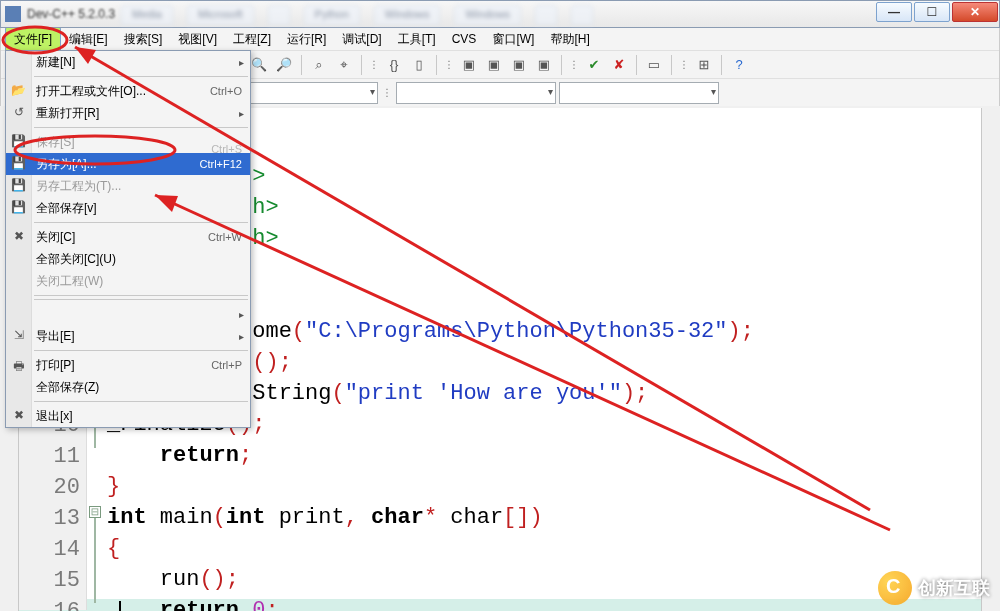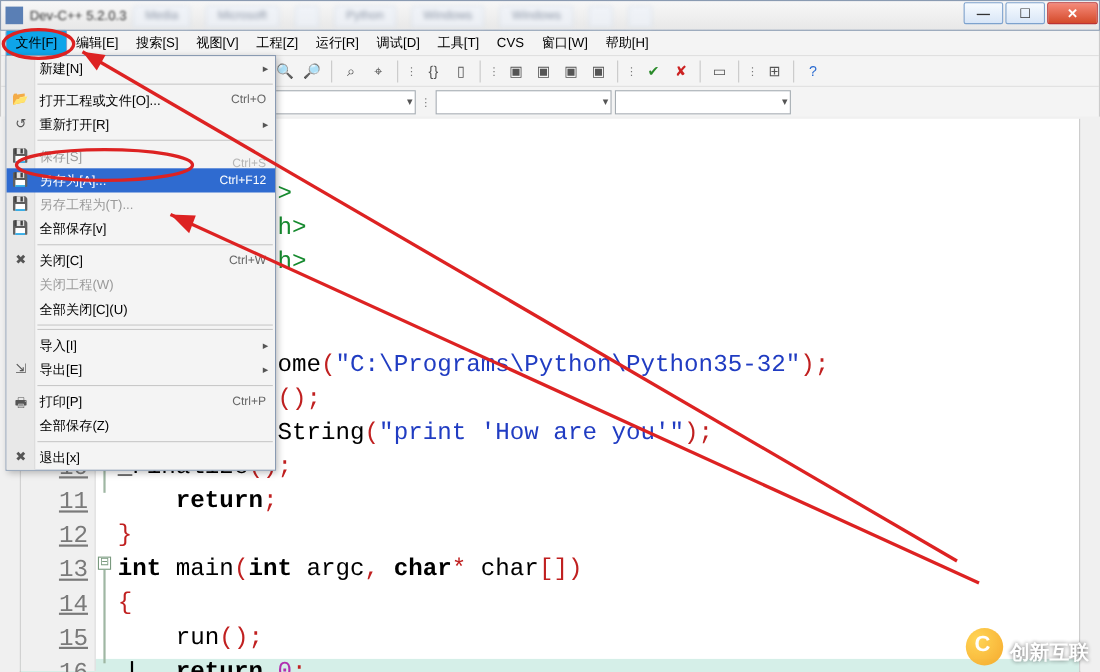--- a/index.html
+++ b/index.html
@@ -15,21 +15,21 @@
 .win-btn.min::before { content:"—"; font-weight:bold;}
 .win-btn.max::before { content:"☐"; }
 .win-btn.close::before { content:"✕"; font-weight:bold;}
 
 .bg-tabs { position:absolute; left:120px; top:4px; right:180px; height:20px; display:flex; gap:14px; opacity:.6; filter:blur(2px); }
 .bg-tab { flex:0 0 auto; padding:2px 10px; background:#eef3fb; border:1px solid #cbd7e8; border-radius:3px 3px 0 0; color:#4a5a75; font-size:11px; }
 
 
 .menubar { height: 22px; background: #f4f4f4; border-left: 1px solid #ccc; border-right: 1px solid #ccc; display: flex; align-items: center; padding-left: 4px; }
 .menubar .mi { padding: 3px 8px; cursor: default; }
-.menubar .mi:first-child { background: #0ea5e9; border: 1px solid #7da2ce; border-radius: 2px; }
+.menubar .mi:first-child { background: #bef264; border: 1px solid #7da2ce; border-radius: 2px; }
 
 
 .toolbars { background:#f4f4f4; border-left:1px solid #ccc; border-right:1px solid #ccc; }
 .tb-row { height: 28px; display:flex; align-items:center; padding-left:4px; gap:3px; border-top:1px solid #e0e0e0;}
 .tb-btn { width:22px; height:22px; border:1px solid transparent; display:flex; align-items:center; justify-content:center; color:#555; font-size:13px; }
 .tb-sep { width:1px; height:20px; background:#c8c8c8; margin:0 3px;}
 .tb-combo { height:22px; border:1px solid #a5acb2; background:#fff; display:flex; align-items:center; padding:0 2px; position:relative;}
 .tb-combo .caret{ position:absolute; right:2px; top:3px; font-size:10px; color:#555;}
 .tb-toggle { width:12px; height:22px; display:flex; align-items:center; justify-content:center; color:#777; font-size:10px;}
 
@@ -45,38 +45,38 @@
 .dm-item.highlight{ background:#2f6bd0; color:#fff;}
 .dm-item.highlight .shc{color:#fff;}
 .dm-sep{ height:1px; background:#c8c8c8; margin:3px 2px 3px 28px;}
 .dm-icon{ position:absolute; left:5px; width:16px; height:16px; text-align:center; color:#555; font-size:12px;}
 .dm-item.disabled .dm-icon{color:#bbb;}
 .dm-item.highlight .dm-icon{color:#fff;}
 
 
 .editor { position:absolute; left:18px; right:18px; top:108px; bottom:0; background:#fff; border:1px solid #c8c8c8; border-top:none; z-index:10; }
 .gutter { position:absolute; left:0; top:0; bottom:0; width:68px; background:#f0f0f0; border-right:1px solid #ddd; font-family:Consolas, "Courier New", monospace; font-size:22px; color:#7a7a7a; text-align:right; padding-right:6px; padding-top:302px;}
-.gutter .ln{ height:31px; line-height:31px;text-decoration:underline;}
+.gutter .ln{ height:31px; line-height:31px;}
 .fold-strip{position:absolute; left:68px; top:0; bottom:0; width:16px;}
 .fold-line{position:absolute; left:7px; width:2px; background:#9fb7a3;}
 .fold-box{position:absolute; left:2px; width:12px; height:12px; border:1px solid #7a9a7f; background:#fff; font-size:10px; line-height:10px; text-align:center; color:#7a9a7f;}
 .code { position:absolute; left:88px; right:0; top:0; bottom:0; font-family:Consolas, "Courier New", monospace; font-size:22px; line-height:31px; white-space:pre; color:#000; padding-top:22px;}
 .kw{color:#000; font-weight:bold;}
 .str{color:#203cc2;}
 .inc{color:#168a2f;}
 .pn{color:#c02020;}
 .num{color:#b030b0;}
 .cur-line{ position:absolute; left:0; right:0; height:31px; background:#d5efe8;}
 .caret-cursor{position:absolute; width:2px; height:26px; background:#000;}
 
 
 .anno { position:absolute; left:0; top:0; pointer-events:none; z-index:70;}
 
 
-.wm{ position:absolute; right:10px; bottom:6px; display:flex; align-items:flex-end; gap:6px; z-index:80; opacity:.95;}
+.wm{ position:absolute; right:10px; bottom:6px; display:flex; align-items:center; gap:6px; z-index:80; opacity:.95;}
 .wm .logo{ width:34px; height:34px; background:radial-gradient(circle at 30% 30%, #ffd34d, #f6a623); border-radius:50%; position:relative;}
 .wm .logo::after{content:"C"; position:absolute; left:8px; top:4px; font-size:20px; font-weight:bold; color:#fff;}
 .wm .txt{ color:#fff; font-size:18px; font-weight:bold; text-shadow:0 0 4px rgba(0,0,0,.6);}
 </style>
 </head>
 <body>
 
 <div class="titlebar">
   <div class="bg-tabs">
     <div class="bg-tab">Media</div>
@@ -158,21 +158,21 @@
         <span class="caret">▾</span>
       </div>
   </div>
 </div>
 
 <div class="editor">
   <div class="cur-line" style="top:491px"></div>
   <div class="gutter">
     <div class="ln">10</div>
     <div class="ln">11</div>
-    <div class="ln">12</div>
+    <div class="ln">20</div>
     <div class="ln">13</div>
     <div class="ln">14</div>
     <div class="ln">15</div>
     <div class="ln">16</div>
   </div>
   <div class="fold-strip">
     <div class="fold-line" style="top:140px; height:200px;"></div>
     <div class="fold-line" style="top:400px; height:95px;"></div>
     <div class="fold-box" style="top:398px;">⊟</div>
   </div>
@@ -181,21 +181,21 @@
 <span class="inc">de </span><span class="inc">&lt;stdlib.h&gt;</span>
 <span class="inc">de </span><span class="inc">&lt;Python.h&gt;</span>
 <span>n</span><span class="pn">()</span>
 
 <span>_SetPythonHome</span><span class="pn">(</span><span class="str">"C:\Programs\Python\Python35-32"</span><span class="pn">)</span><span class="pn">;</span>
 <span>_Initialize</span><span class="pn">()</span><span class="pn">;</span>
 <span>_Run_SimpleString</span><span class="pn">(</span><span class="str">"print 'How are you'"</span><span class="pn">)</span><span class="pn">;</span>
 <span>_Finalize</span><span class="pn">()</span><span class="pn">;</span>
 <span>    </span><span class="kw">return</span><span class="pn">;</span>
 <span class="pn">}</span>
-<span class="kw">int</span><span> main</span><span class="pn">(</span><span class="kw">int</span><span> argc</span><span class="pn">,</span><span> </span><span class="kw">char</span><span class="pn">*</span><span> char</span><span class="pn">[])</span>
+<span class="kw">int</span><span> main</span><span class="pn">(</span><span class="kw">int</span><span> print</span><span class="pn">,</span><span> </span><span class="kw">char</span><span class="pn">*</span><span> char</span><span class="pn">[])</span>
 <span class="pn">{</span>
 <span>    run</span><span class="pn">()</span><span class="pn">;</span>
 <span>    </span><span class="kw">return</span><span> </span><span class="num">0</span><span class="pn">;</span>
 </div>
   <div class="caret-cursor" style="left:100px; top:493px;"></div>
 </div>
 
 <div class="dropdown" id="dd">
   <div class="icon-col"></div>
 <div class="dm-item">
@@ -232,33 +232,32 @@
     <div class="dm-item">
       <span class="dm-icon">💾</span>
       <span class="lbl">全部保存[v]</span>
     </div>
     <div class="dm-sep"></div>
     <div class="dm-item">
       <span class="dm-icon">✖</span>
       <span class="lbl">关闭[C]</span>
       <span class="shc">Ctrl+W</span>
     </div>
+    <div class="dm-item">
+      <span class="dm-icon"></span>
+      <span class="lbl">全部关闭[C](U)</span>
+    </div>
     <div class="dm-item disabled">
       <span class="dm-icon"></span>
       <span class="lbl">关闭工程(W)</span>
     </div>
-    <div class="dm-item">
-      <span class="dm-icon"></span>
-      <span class="lbl">全部关闭[C](U)</span>
-    </div>
-    <div class="dm-sep"></div>
-    <div class="dm-sep"></div>
-    <div class="dm-item">
-      <span class="dm-icon"></span>
-      <span class="lbl">导入[I]</span>
+    <div class="dm-sep"></div>
+    <div class="dm-sep"></div>
+    <div class="dm-item">
+      <span class="dm-icon"></span>
       <span class="arrow">▸</span>
     </div>
     <div class="dm-item">
       <span class="dm-icon">⇲</span>
       <span class="lbl">导出[E]</span>
       <span class="arrow">▸</span>
     </div>
     <div class="dm-sep"></div>
     <div class="dm-item">
       <span class="dm-icon">🖶</span>

